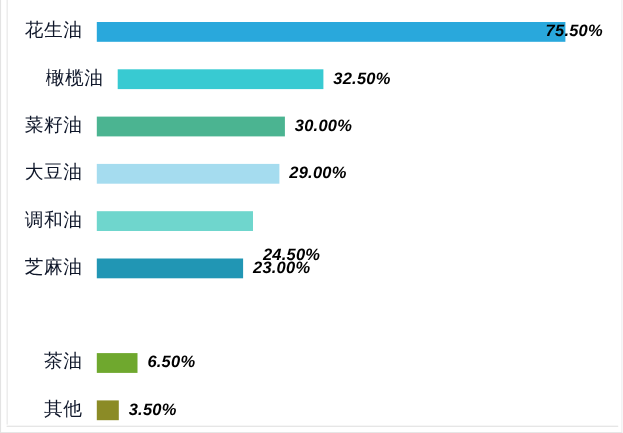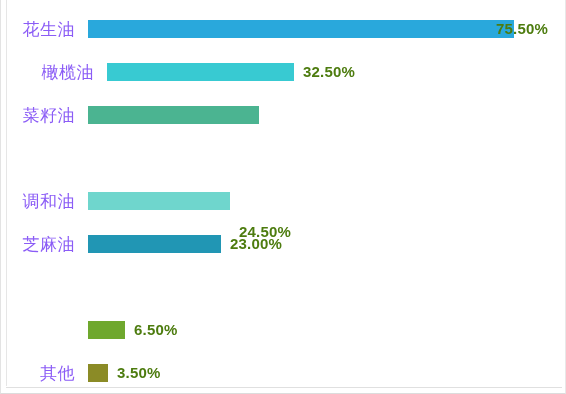--- a/index.html
+++ b/index.html
@@ -37,22 +37,22 @@
   }
   .cat-label {
     position: absolute;
     left: 0;
     top: 0;
     width: 74px;
     height: 43px;
     line-height: 43px;
     text-align: right;
     font-size: 17px;
-    color: #8b5cf6;
-    font-family: Liberation Sans, sans-serif;
+    color: #0f172a;
+    font-family: Liberation Mono, monospace;
     white-space: nowrap;
     letter-spacing: 0.5px;
   }
   .bar-track {
     position: absolute;
     left: 87px;
     top: 0;
     height: 43px;
     right: 0;
   }
@@ -63,23 +63,24 @@
     height: 18px;
     border-radius: 0;
   }
   .bar-value {
     position: absolute;
     top: 12px;
     height: 18px;
     line-height: 18px;
     font-size: 15px;
     font-weight: bold;
-    color: #4d7c0f;
+    color: #000000;
     white-space: nowrap;
     letter-spacing: 0.2px;
+    font-style: italic;
   }
   .axis-line-y {
     position: absolute;
     left: 5px;
     top: 0;
     width: 1px;
     height: 386px;
     background: #e6e6e6;
   }
   .axis-line-x {
@@ -108,37 +109,46 @@
         <div class="cat-label">橄榄油</div>
         <div class="bar-track">
           <div class="bar" style="width: 187px; background: rgb(56, 202, 210);"></div>
           <div class="bar-value" style="left: 196px;">32.50%</div>
         </div>
       </div>
       <div class="bar-row" style="top: 94px;">
         <div class="cat-label">菜籽油</div>
         <div class="bar-track">
           <div class="bar" style="width: 171px; background: rgb(75, 180, 145);"></div>
+          <div class="bar-value" style="left: 180px;">30.00%</div>
+        </div>
+      </div>
+      <div class="bar-row" style="top: 137px;">
+        <div class="cat-label">大豆油</div>
+        <div class="bar-track">
+          <div class="bar" style="width: 166px; background: rgb(165, 220, 239);"></div>
+          <div class="bar-value" style="left: 175px;">29.00%</div>
         </div>
       </div>
       <div class="bar-row" style="top: 180px;">
         <div class="cat-label">调和油</div>
         <div class="bar-track">
           <div class="bar" style="width: 142px; background: rgb(111, 214, 205);"></div>
           <div class="bar-value" style="left: 151px; margin-top: 31px;">24.50%</div>
         </div>
       </div>
       <div class="bar-row" style="top: 223px; padding-left: 36px;">
         <div class="cat-label">芝麻油</div>
         <div class="bar-track">
           <div class="bar" style="width: 133px; background: rgb(33, 150, 180);"></div>
           <div class="bar-value" style="left: 142px;">23.00%</div>
         </div>
       </div>
       <div class="bar-row" style="top: 309px;">
+        <div class="cat-label">茶油</div>
         <div class="bar-track">
           <div class="bar" style="width: 37px; background: rgb(111, 168, 46);"></div>
           <div class="bar-value" style="left: 46px;">6.50%</div>
         </div>
       </div>
       <div class="bar-row" style="top: 352px;">
         <div class="cat-label">其他</div>
         <div class="bar-track">
           <div class="bar" style="width: 20px; background: rgb(139, 139, 38);"></div>
           <div class="bar-value" style="left: 29px;">3.50%</div>

